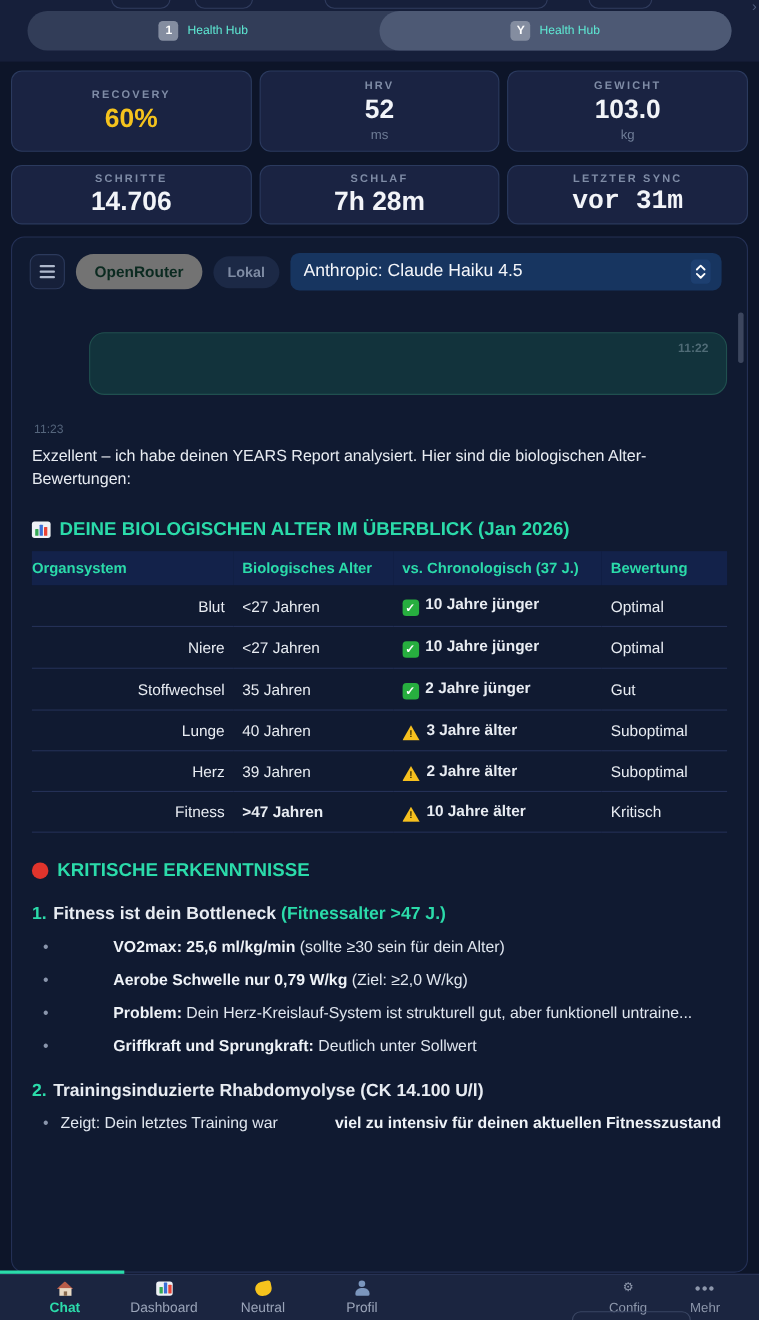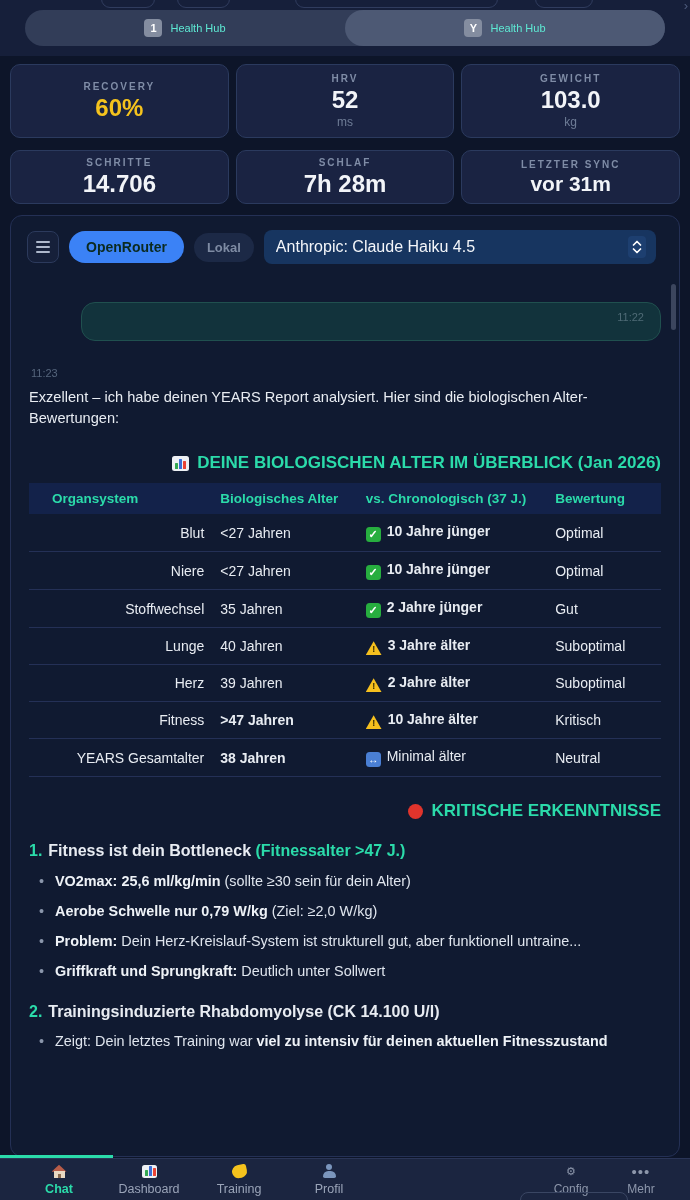--- a/index.html
+++ b/index.html
@@ -19,72 +19,72 @@
   .tab { flex:1; display:flex; align-items:center; justify-content:center; gap:8px; border-radius:18px; cursor:pointer; }
   .tab.active { background:#4d5974; }
   .tab-badge { width:18px; height:18px; border-radius:4px; background:#848da0; color:#fff; font-size:11px; font-weight:bold; display:flex; align-items:center; justify-content:center; }
   .tab-label { color:#5eead4; font-size:11px; }
   
   .stats { position:absolute; top:64px; left:10px; right:10px; display:grid; grid-template-columns:1fr 1fr 1fr; grid-template-rows:74px 54px; column-gap:7px; row-gap:12px; }
   .stat-card { background:#1a2342; border:1px solid #2b3a5e; border-radius:10px; display:flex; flex-direction:column; align-items:center; justify-content:center; padding:6px 4px; }
   .stat-label { color:#7f8ca6; font-size:10px; font-weight:bold; letter-spacing:2px; margin-bottom:3px; }
   .stat-value { color:#f2f4f8; font-size:24px; font-weight:bold; line-height:1.05; }
   .stat-value.accent { color:#f5c31d; }
-  .stat-value.small { font-size:21px; }
+  .stat-value.small { font-size:24px;font-family:Liberation Mono, monospace; }
   .stat-unit { color:#6f7d97; font-size:12px; margin-top:2px; min-height:0; }
   
   .chat-card { position:absolute; top:215px; left:10px; width:670px; height:942px; background:#101a31; border:1px solid #243055; border-radius:12px; overflow:hidden; }
   .chat-scroll-thumb { position:absolute; right:3px; top:68px; width:5px; height:46px; background:#3c465e; border-radius:3px; }
   .chat-header { display:flex; align-items:center; gap:10px; padding:14px 16px 10px 16px; }
   .menu-btn { width:32px; height:32px; border:1px solid #2c3a5c; background:#16203a; border-radius:8px; display:flex; flex-direction:column; align-items:center; justify-content:center; gap:3px; cursor:pointer; flex:none; }
   .menu-btn i { display:block; width:14px; height:2px; background:#aeb8cc; border-radius:1px; }
   .pill { border-radius:16px; font-weight:bold; cursor:pointer; flex:none; }
-  .pill.provider-active { background:#3b82f6; color:#0b2a20; font-size:14px; padding:8px 17px; }
+  .pill.provider-active { background:#737373; color:#0b2a20; font-size:14px; padding:8px 17px; }
   .pill.provider-inactive { background:#1c2946; color:#7e8ba3; font-size:13px; padding:7px 13px; }
   .model-select { width:392px; height:34px; background:#173560; border-radius:8px; color:#f4f6fa; font-size:16px; display:flex; align-items:center; padding:0 10px 0 12px; cursor:pointer; }
   .model-select .model-name { flex:1; white-space:nowrap; overflow:hidden; }
   .updown { width:18px; height:22px; border-radius:4px; background:#1d3f70; display:flex; align-items:center; justify-content:center; flex:none; }
   
   .messages { padding:12px 18px 0 18px; }
-  .user-bubble { margin-left:52px; background:#12333c; border:1px solid #20504f; border-radius:14px; padding:8px 16px 13px 16px; margin-top:16px; }
+  .user-bubble { margin-left:52px; background:#12333c; border:1px solid #20504f; border-radius:14px; padding:8px 16px 31px 16px; margin-top:16px;font-weight:bold; }
   .bubble-time { text-align:right; color:#4f6b76; font-size:11px; margin-bottom:4px; }
   .user-text { color:#e2e9ee; font-size:15px; line-height:1.6; }
   .asst-time { color:#55657c; font-size:11px; margin:26px 0 8px 2px; }
   .asst-intro { color:#e8ecf2; font-size:14.6px; line-height:1.45; }
-  .section-title { display:flex; align-items:center; gap:8px; color:#2bdbaa; font-size:17px; font-weight:bold; margin-top:24px;justify-content:flex-end; }
+  .section-title { display:flex; align-items:center; gap:8px; color:#2bdbaa; font-size:17px; font-weight:bold; margin-top:24px; }
   
   .icon-chart { width:17px; height:15px; background:#eef1f5; border-radius:2.5px; position:relative; flex:none; }
   .icon-chart i { position:absolute; bottom:2px; width:3px; border-radius:0.5px; }
   .icon-chart i:nth-child(1){ left:3px; height:6px; background:#34a853; }
   .icon-chart i:nth-child(2){ left:7px; height:10px; background:#3b6fd6; }
   .icon-chart i:nth-child(3){ left:11px; height:8px; background:#ea4335; }
   .icon-red-circle { width:15px; height:15px; border-radius:50%; background:#e0342c; flex:none; }
   .st-icon { display:inline-flex; align-items:center; justify-content:center; vertical-align:-2px; margin-right:6px; }
   .st-icon.check { width:15px; height:15px; background:#27ae3f; border-radius:3.5px; color:#fff; font-size:11px; font-weight:bold; }
   .st-icon.warn { width:16px; height:14px; background:#f6c01e; clip-path:polygon(50% 0, 100% 100%, 0 100%); color:#3a2c00; font-size:9px; font-weight:bold; align-items:flex-end; padding-bottom:1px; }
   .st-icon.arrows { width:15px; height:15px; background:#4a7fd4; border-radius:3.5px; color:#fff; font-size:10px; font-weight:bold; }
   
   table.bio { width:100%; border-collapse:collapse; margin-top:10px; }
   table.bio th { background:#13224a; color:#2bdbaa; font-size:13.5px; font-weight:bold; text-align:left; padding:8px 8px; }
   table.bio td { color:#e8ecf2; font-size:14px; padding:9px 8px; border-bottom:1px solid #243056; }
-  table.bio th:nth-child(1), table.bio td:nth-child(1){ width:29%; padding-left:23px; }
+  table.bio th:nth-child(1), table.bio td:nth-child(1){ width:29%; padding-left:0; }
   table.bio th:nth-child(2), table.bio td:nth-child(2){ width:23%; }
   table.bio th:nth-child(3), table.bio td:nth-child(3){ width:30%; }
   table.bio th:nth-child(4), table.bio td:nth-child(4){ width:18%; }
   td.organ { font-weight:normal;text-align:right; }
   .bold { font-weight:bold; }
   
   .insight { margin-top:20px; }
   .insight-h { font-size:16px; font-weight:bold; line-height:1.3; }
   .insight-h .num { color:#2bdbaa; margin-right:6px; }
   .insight-h .suffix { color:#2bdbaa; }
   .insight ul { list-style:none; margin-top:8px; }
   .insight li { position:relative; padding-left:26px; margin-top:9px; color:#dfe5ee; font-size:14.4px; line-height:1.45; }
   .insight li::before { content:"•"; position:absolute; left:10px; color:#8a96ac; }
-  .insight li b { color:#eef2f7; }
+  .insight li b { color:#eef2f7;margin-left:48px; }
   
   .progress-line { position:absolute; top:1155px; left:0; width:113px; height:2.5px; background:#2bdbaa; z-index:5; }
   .navbar { position:absolute; top:1157.5px; left:0; right:0; bottom:0; background:#1b2540; border-top:1px solid #2a3557; display:flex; align-items:center; padding:0 14px; z-index:4; }
   .nav-item { display:flex; flex-direction:column; align-items:center; gap:2px; cursor:pointer; width:90px; }
   .nav-item .nav-label { font-size:12.5px; color:#9aa4b8; }
   .nav-item.active .nav-label { color:#2bdbaa; font-weight:bold; }
   .nav-item.minor { width:70px; }
   .nav-item.minor .nav-label { font-size:12px; color:#8d97ab; }
   .nav-spacer { flex:1; }
   .nav-ico { height:17px; display:flex; align-items:center; justify-content:center; }
@@ -226,26 +226,20 @@
             <td class="organ">Herz</td>
             <td>39 Jahren</td>
             <td><span class="st-icon warn">!</span><span class="bold">2 Jahre älter</span></td>
             <td>Suboptimal</td>
           </tr>
           <tr>
             <td class="organ">Fitness</td>
             <td class="bold">&gt;47 Jahren</td>
             <td><span class="st-icon warn">!</span><span class="bold">10 Jahre älter</span></td>
             <td>Kritisch</td>
-          </tr>
-          <tr>
-            <td class="organ">YEARS Gesamtalter</td>
-            <td class="bold">38 Jahren</td>
-            <td><span class="st-icon arrows">↔</span><span>Minimal älter</span></td>
-            <td>Neutral</td>
           </tr>
         </tbody>
     </table>
 
     <div class="section-title">
       <span class="icon-red-circle"></span>
       <span>KRITISCHE ERKENNTNISSE</span>
     </div>
 
     <div id="insights">
@@ -290,21 +284,21 @@
           <i></i>
           <i></i>
         </span>
       </div>
       <div class="nav-label">Dashboard</div>
     </div>
     <div class="nav-item">
       <div class="nav-ico">
         <span class="ico-muscle"></span>
       </div>
-      <div class="nav-label">Training</div>
+      <div class="nav-label">Neutral</div>
     </div>
     <div class="nav-item">
       <div class="nav-ico">
         <span class="ico-person">
           <span class="head"></span>
           <span class="bodyp"></span>
         </span>
       </div>
       <div class="nav-label">Profil</div>
     </div>

